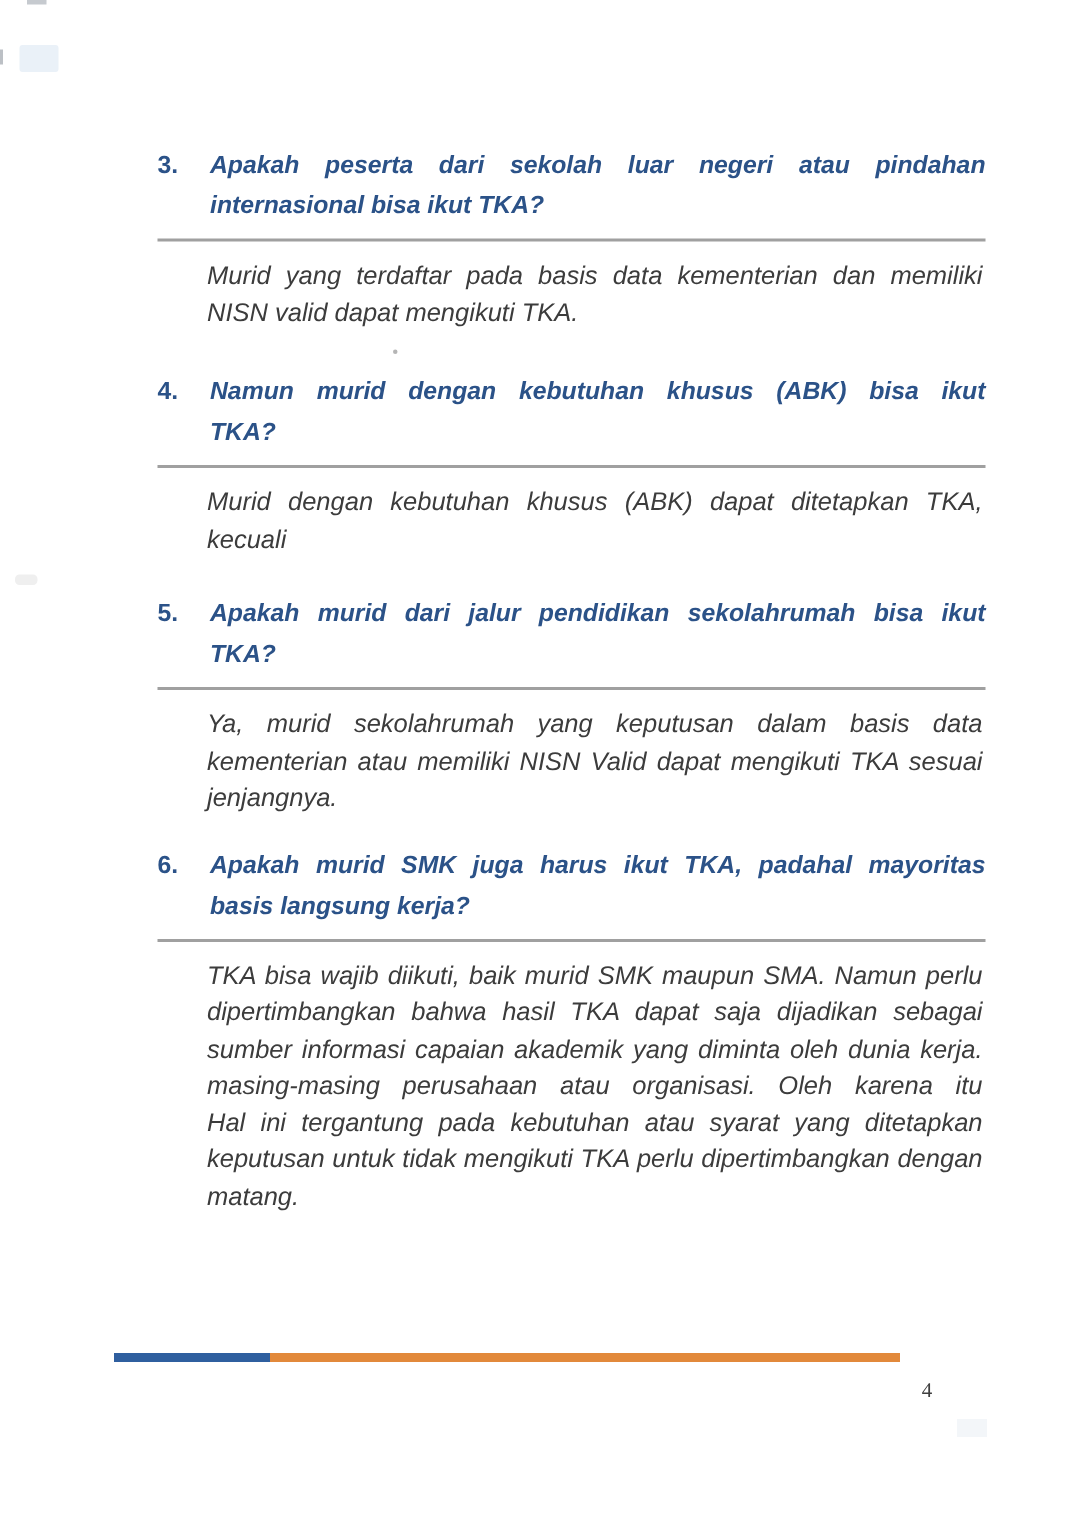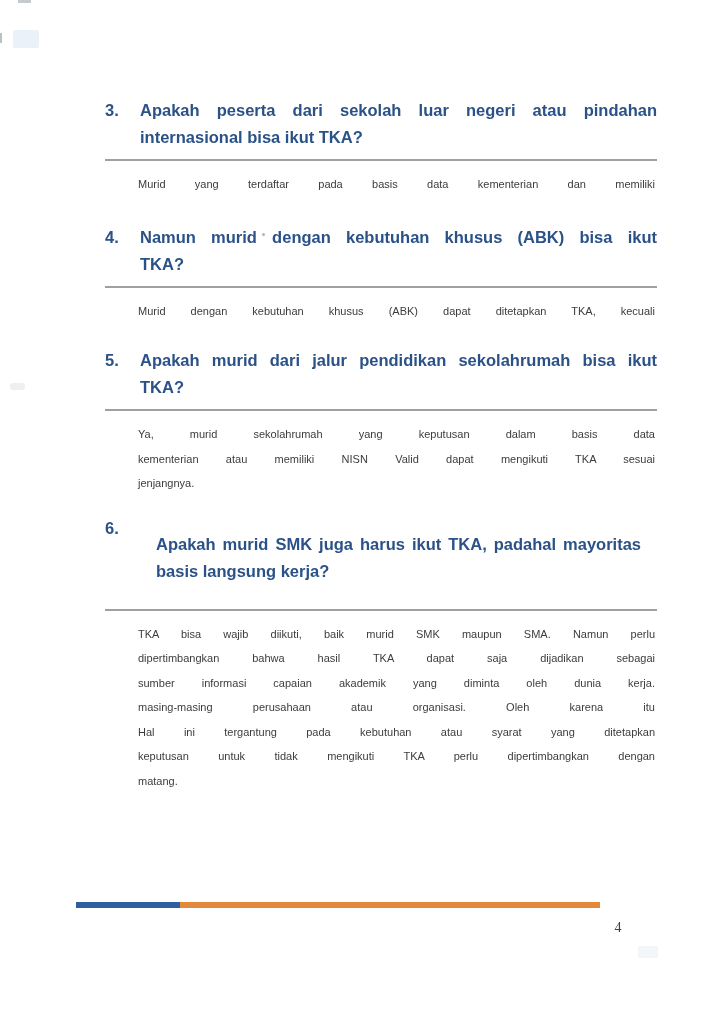--- a/index.html
+++ b/index.html
@@ -43,34 +43,34 @@
     font-weight: bold;
     font-size: 16.5px; line-height: 27px;
     color: #2b5288;
   }
   .q {
     width: 517px;
     font-weight: bold;
     font-size: 16.5px; line-height: 27px;
     color: #2b5288;
   }
-  .line { text-align: justify; text-align-last: justify; }
+  .line { text-align: justify; text-align-last: justify; font-style: italic; }
   .line.last { text-align-last: left; }
 
   .rule {
     border: none;
     border-top: 2px solid #8f8f8f;
     margin: 8px 0 0 0;
     width: 552px;
     opacity: 0.85;
   }
   .answer {
     margin: 11px 0 0 33px;
     width: 517px;
-    font-size: 11px; line-height: 24.5px;
+    font-size: 17px; line-height: 24.5px;
     color: #3c3c3c;
   }
 
   .footer-bar {
     position: absolute;
     left: 76px; top: 902px;
     width: 524px; height: 6px;
     display: flex;
   }
   .bar-blue { width: 104px; height: 6px; background: #2f5f9f; }
@@ -103,20 +103,21 @@
       <div class="qa-head">
         <span class="num">3.</span>
         <h2 class="q" style="margin:0">
           <div class="line">Apakah peserta dari sekolah luar negeri atau pindahan</div>
           <div class="line last">internasional bisa ikut TKA?</div>
         </h2>
       </div>
       <hr class="rule">
       <div class="answer">
         <div class="line">Murid yang terdaftar pada basis data kementerian dan memiliki</div>
+        <div class="line last">NISN valid dapat mengikuti TKA.</div>
       </div>
     </section>
 
     <section class="qa s1">
       <div class="qa-head">
         <span class="num">4.</span>
         <h2 class="q" style="margin:0">
           <div class="line">Namun murid dengan kebutuhan khusus (ABK) bisa ikut</div>
           <div class="line last">TKA?</div>
         </h2>
@@ -139,21 +140,21 @@
       <div class="answer">
         <div class="line">Ya, murid sekolahrumah yang keputusan dalam basis data</div>
         <div class="line">kementerian atau memiliki NISN Valid dapat mengikuti TKA sesuai</div>
         <div class="line last">jenjangnya.</div>
       </div>
     </section>
 
     <section class="qa s3">
       <div class="qa-head">
         <span class="num">6.</span>
-        <h2 class="q" style="margin:16px">
+        <h2 class="q" style="margin:0">
           <div class="line">Apakah murid SMK juga harus ikut TKA, padahal mayoritas</div>
           <div class="line last">basis langsung kerja?</div>
         </h2>
       </div>
       <hr class="rule">
       <div class="answer">
         <div class="line">TKA bisa wajib diikuti, baik murid SMK maupun SMA. Namun perlu</div>
         <div class="line">dipertimbangkan bahwa hasil TKA dapat saja dijadikan sebagai</div>
         <div class="line">sumber informasi capaian akademik yang diminta oleh dunia kerja.</div>
         <div class="line">masing-masing perusahaan atau organisasi. Oleh karena itu</div>

